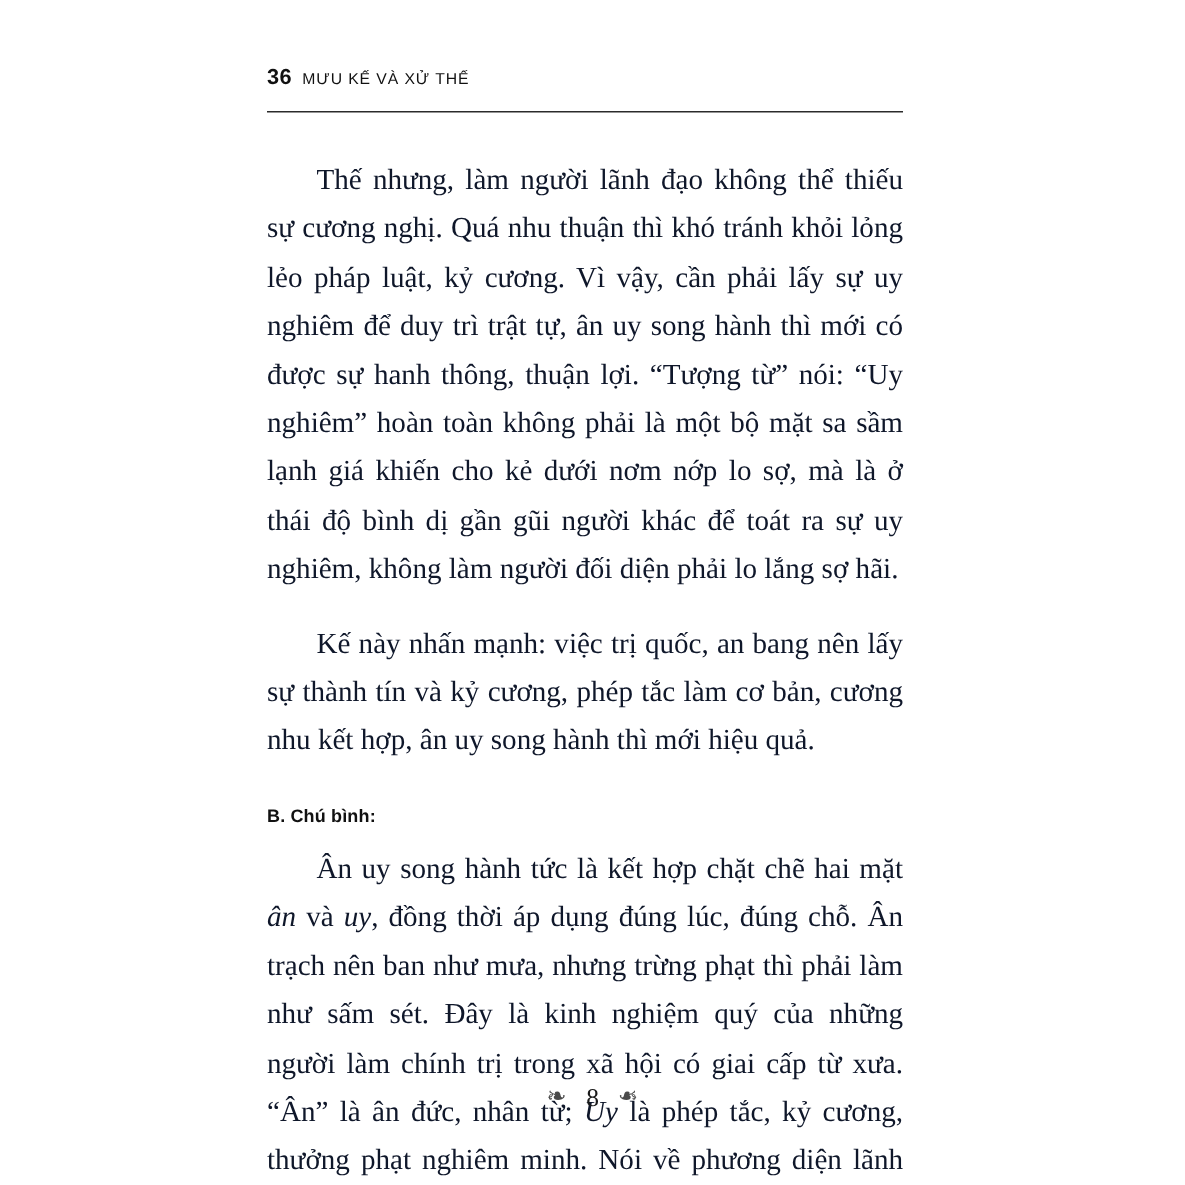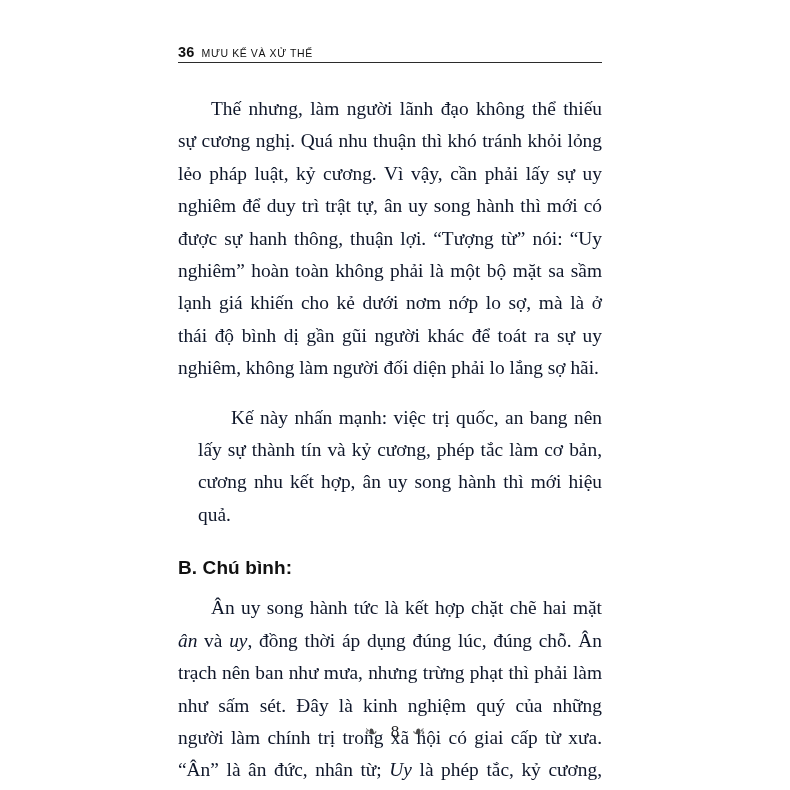--- a/index.html
+++ b/index.html
@@ -26,21 +26,21 @@
     left: 178px;
     top: 44px;
     width: 424px;
   }
   
   .running-head {
     display: flex;
     align-items: baseline;
     gap: 7px;
     border-bottom: 1.4px solid #2b2b2b;
-    padding-bottom: 2px;
+    padding-bottom: 14px;
     margin-bottom: 30px;
     font-family: "Liberation Sans", sans-serif;
   }
   .running-head .rh-number {
     font-size: 14.5px;
     font-weight: bold;
     letter-spacing: 0.2px;
     color: #111;
   }
   .running-head .rh-title {
@@ -58,29 +58,28 @@
     text-indent: 33px;
     margin: 0 0 0 0;
     color: #0f172a;
     hyphens: none;
   }
   .para + .para {
     margin-top: 0px;
   }
   .para.gap-before {
     margin-top: 17px;
-    margin-left: 20px;
   }
   .para i {
     font-style: italic;
     margin-top: 38px;
   }
   .section-heading {
     font-family: "Liberation Sans", sans-serif;
-    font-size: 19px;
+    font-size: 12px;
     font-weight: bold;
     color: #111;
     margin: 26px 0 13px 0;
     text-indent: 0;
     letter-spacing: 0.1px;
   }
   
   .footer {
     position: absolute;
     left: 0;

